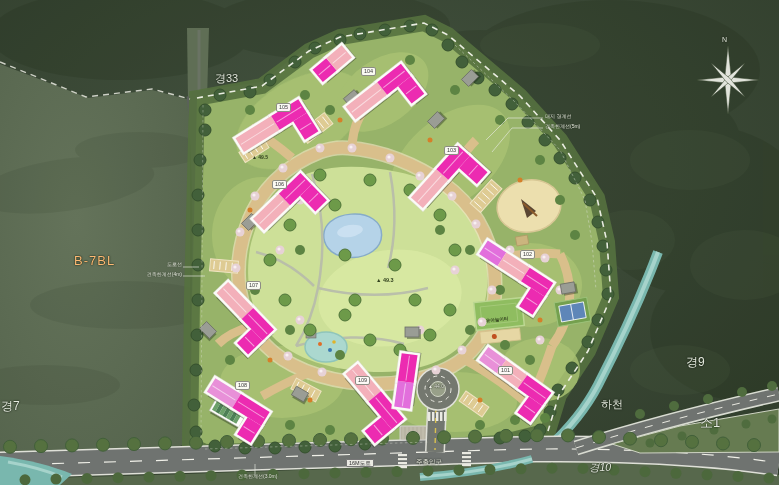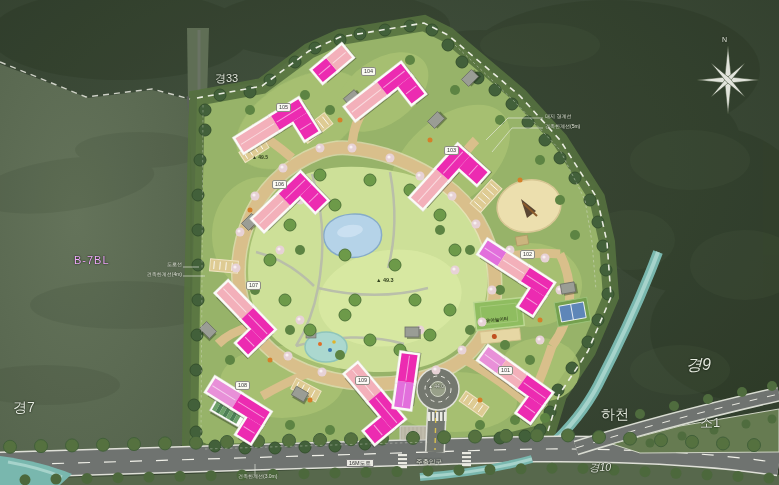--- a/index.html
+++ b/index.html
@@ -665,24 +665,24 @@
     <polygon points="728,46 731.5,80 728,114 724.5,80"></polygon>
     <polygon points="697,80 728,76.8 759,80 728,83.2"></polygon>
     <g transform="rotate(45 728 80)">
       <polygon points="728,56 730.5,80 728,104 725.5,80"></polygon>
       <polygon points="704,80 728,77.5 752,80 728,82.5"></polygon>
     </g>
   </g>
 </svg>
 
 <div class="lbl" style="left:215px;top:72px;font-size:11px;">경33</div>
-<div class="lbl" style="left:74px;top:254px;font-size:11px;letter-spacing:1px;color:#f0abfc;">B-7BL</div>
-<div class="lbl" style="left:1px;top:400px;font-size:14px;padding-left:12px;">경7</div>
-<div class="lbl" style="left:686px;top:356px;font-size:16px;font-style:italic;">경9</div>
-<div class="lbl" style="left:601px;top:407px;font-size:14px;">하천</div>
+<div class="lbl" style="left:74px;top:254px;font-size:13px;letter-spacing:1px;color:#fdba74;">B-7BL</div>
+<div class="lbl" style="left:1px;top:400px;font-size:12px;">경7</div>
+<div class="lbl" style="left:686px;top:356px;font-size:12px;">경9</div>
+<div class="lbl" style="left:601px;top:398px;font-size:11px;">하천</div>
 <div class="lbl" style="left:700px;top:416px;font-size:13px;">소1</div>
 <div class="lbl" style="left:589px;top:462px;font-size:10.5px;font-style:italic;">경10</div>
 <div class="lbl" style="left:416px;top:458px;font-size:6.5px;color:#f4f4ec;">주출입구</div>
 <div class="lbl box" style="left:346px;top:459px;font-size:5.5px;">16M도로</div>
 <div class="lbl" style="left:722px;top:36px;font-size:7px;">N</div>
 
 <div class="lbl ann" style="left:545px;top:114px;">대지 경계선</div>
 <div class="lbl ann" style="left:545px;top:124px;">건축한계선(5m)</div>
 <div class="lbl ann" style="left:142px;top:262px;width:40px;text-align:right;">도로선</div>
 <div class="lbl ann" style="left:122px;top:272px;width:60px;text-align:right;">건축한계선(4m)</div>

